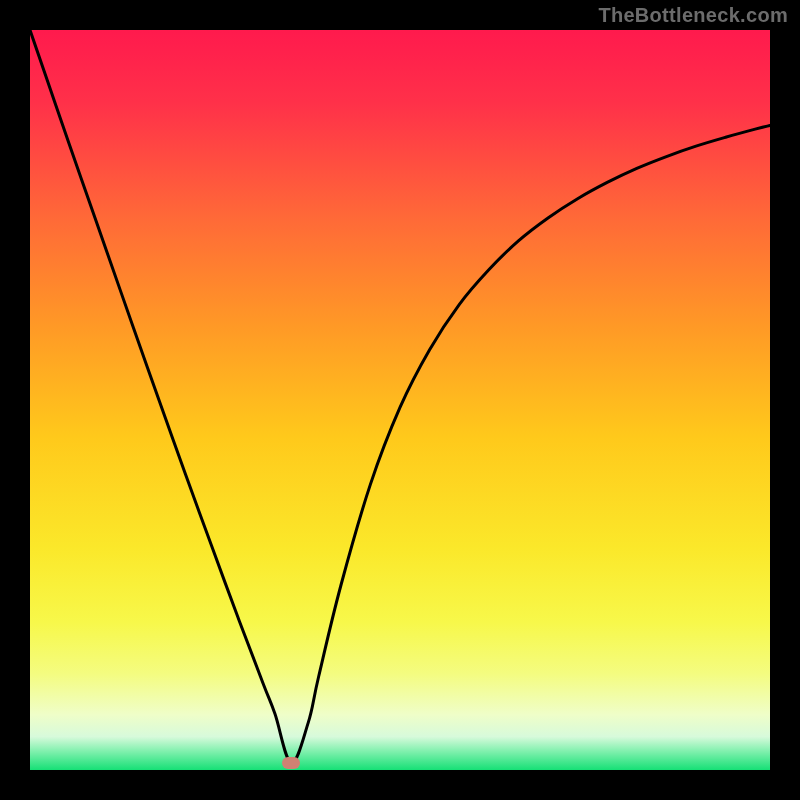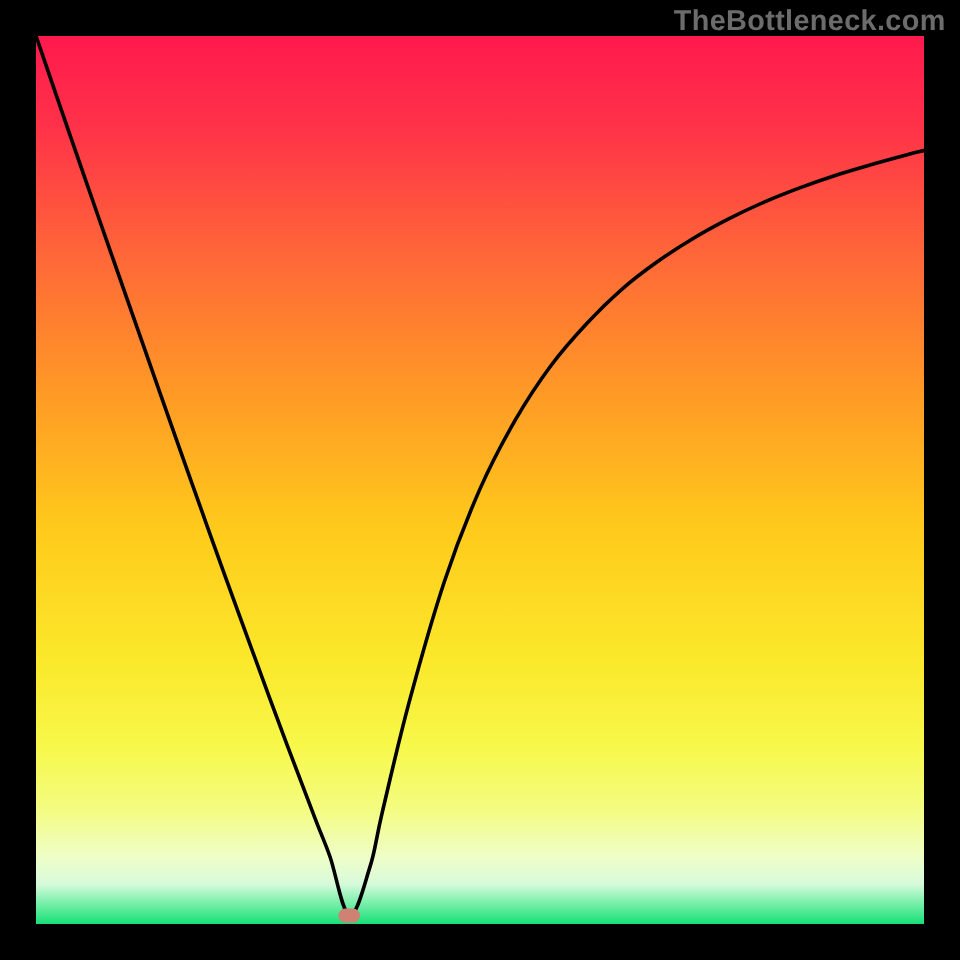--- a/index.html
+++ b/index.html
@@ -24,21 +24,21 @@
     top: 30px;
     width: 740px;
     height: 740px;
     overflow: hidden;
   }
   .watermark {
     position: absolute;
     top: 4px;
     right: 12px;
     font-family: Arial, Helvetica, sans-serif;
-    font-size: 24px;
+    font-size: 20px;
     font-weight: 600;
     color: #6c6c6c;
     letter-spacing: 0.3px;
   }
   .curve-svg {
     position: absolute;
     left: 0; top: 0;
     width: 740px; height: 740px;
   }
   .marker {

